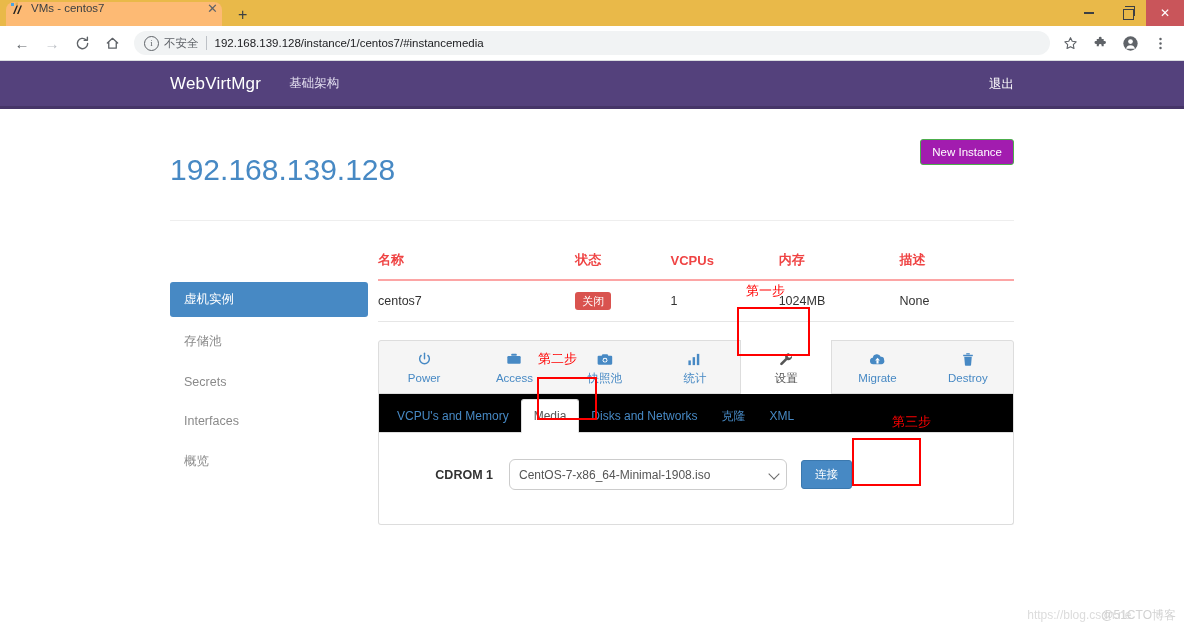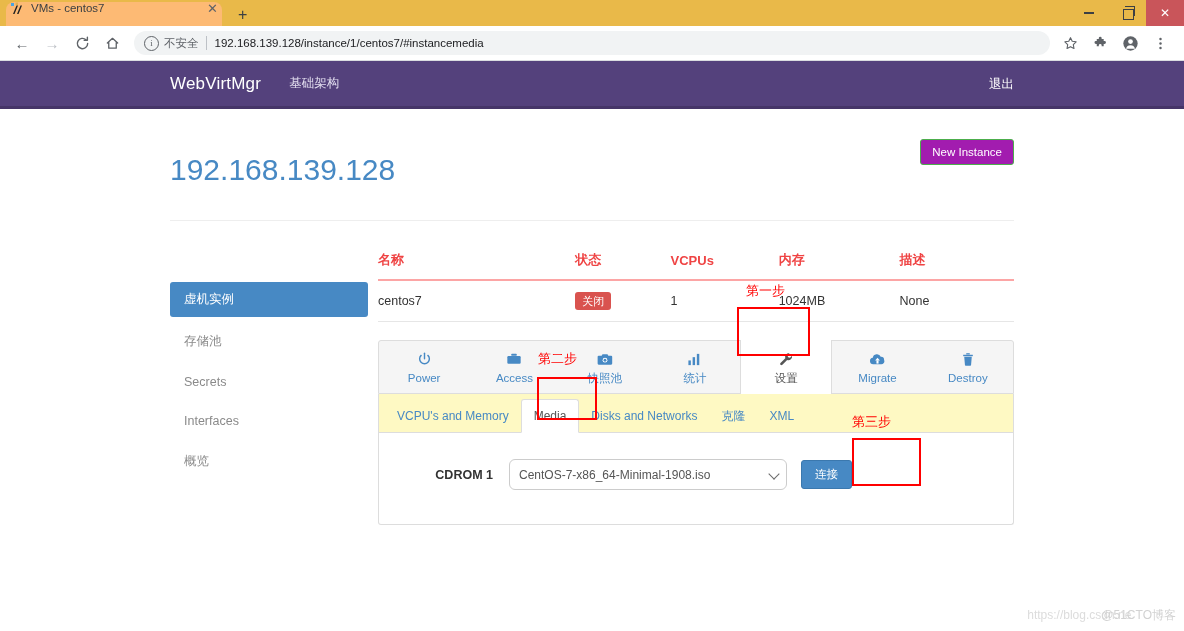--- a/index.html
+++ b/index.html
@@ -138,21 +138,21 @@
   .iconbar-item.active {
     background: #ffffff; color: #555555; border-left: 1px solid #dddddd;
     border-right: 1px solid #dddddd; margin-top: -1px; margin-bottom: -1px;
     padding-top: 10px; padding-bottom: 9px;
   }
   .ib-glyph { display: block; font-size: 14px; line-height: 16px; margin-bottom: 4px; }
   .ib-glyph svg { display: inline-block; vertical-align: middle; }
   .ib-label { display: block; line-height: 14px; }
 
   .tabbar {
-    display: flex; align-items: flex-end; background: #fef9c3;
+    display: flex; align-items: flex-end; background: #000000;
     border: 1px solid #dddddd; border-top: none; padding: 0 6px; height: 39px;
     box-sizing: border-box;
   }
   .tabitem {
     font-size: 12px; color: #4789c4; padding: 10px 12px; line-height: 1;
   }
   .tabitem.active {
     background: #ffffff; color: #555555; border: 1px solid #dddddd;
     border-bottom: 1px solid #ffffff; margin-bottom: -1px; border-radius: 3px 3px 0 0;
   }
@@ -427,21 +427,21 @@
         </div>
       </div>
     </div>
 
     <div class="redtext" style="left:746px; top:221px;">第一步</div>
     <div class="redbox" style="left:737px; top:246px; width:73px; height:49px;"></div>
 
     <div class="redtext" style="left:538px; top:289px;">第二步</div>
     <div class="redbox" style="left:537px; top:316px; width:60px; height:43px;"></div>
 
-    <div class="redtext" style="left:852px; top:352px;">第三步</div>
+    <div class="redtext" style="left:892px; top:352px;">第三步</div>
     <div class="redbox" style="left:852px; top:377px; width:69px; height:48px;"></div>
 
     <div class="watermark">
       <span>https://blog.csdn.ne</span><span class="wm2">@51CTO博客</span>
     </div>
 
   </div>
 </div>
 
 </body></html>

